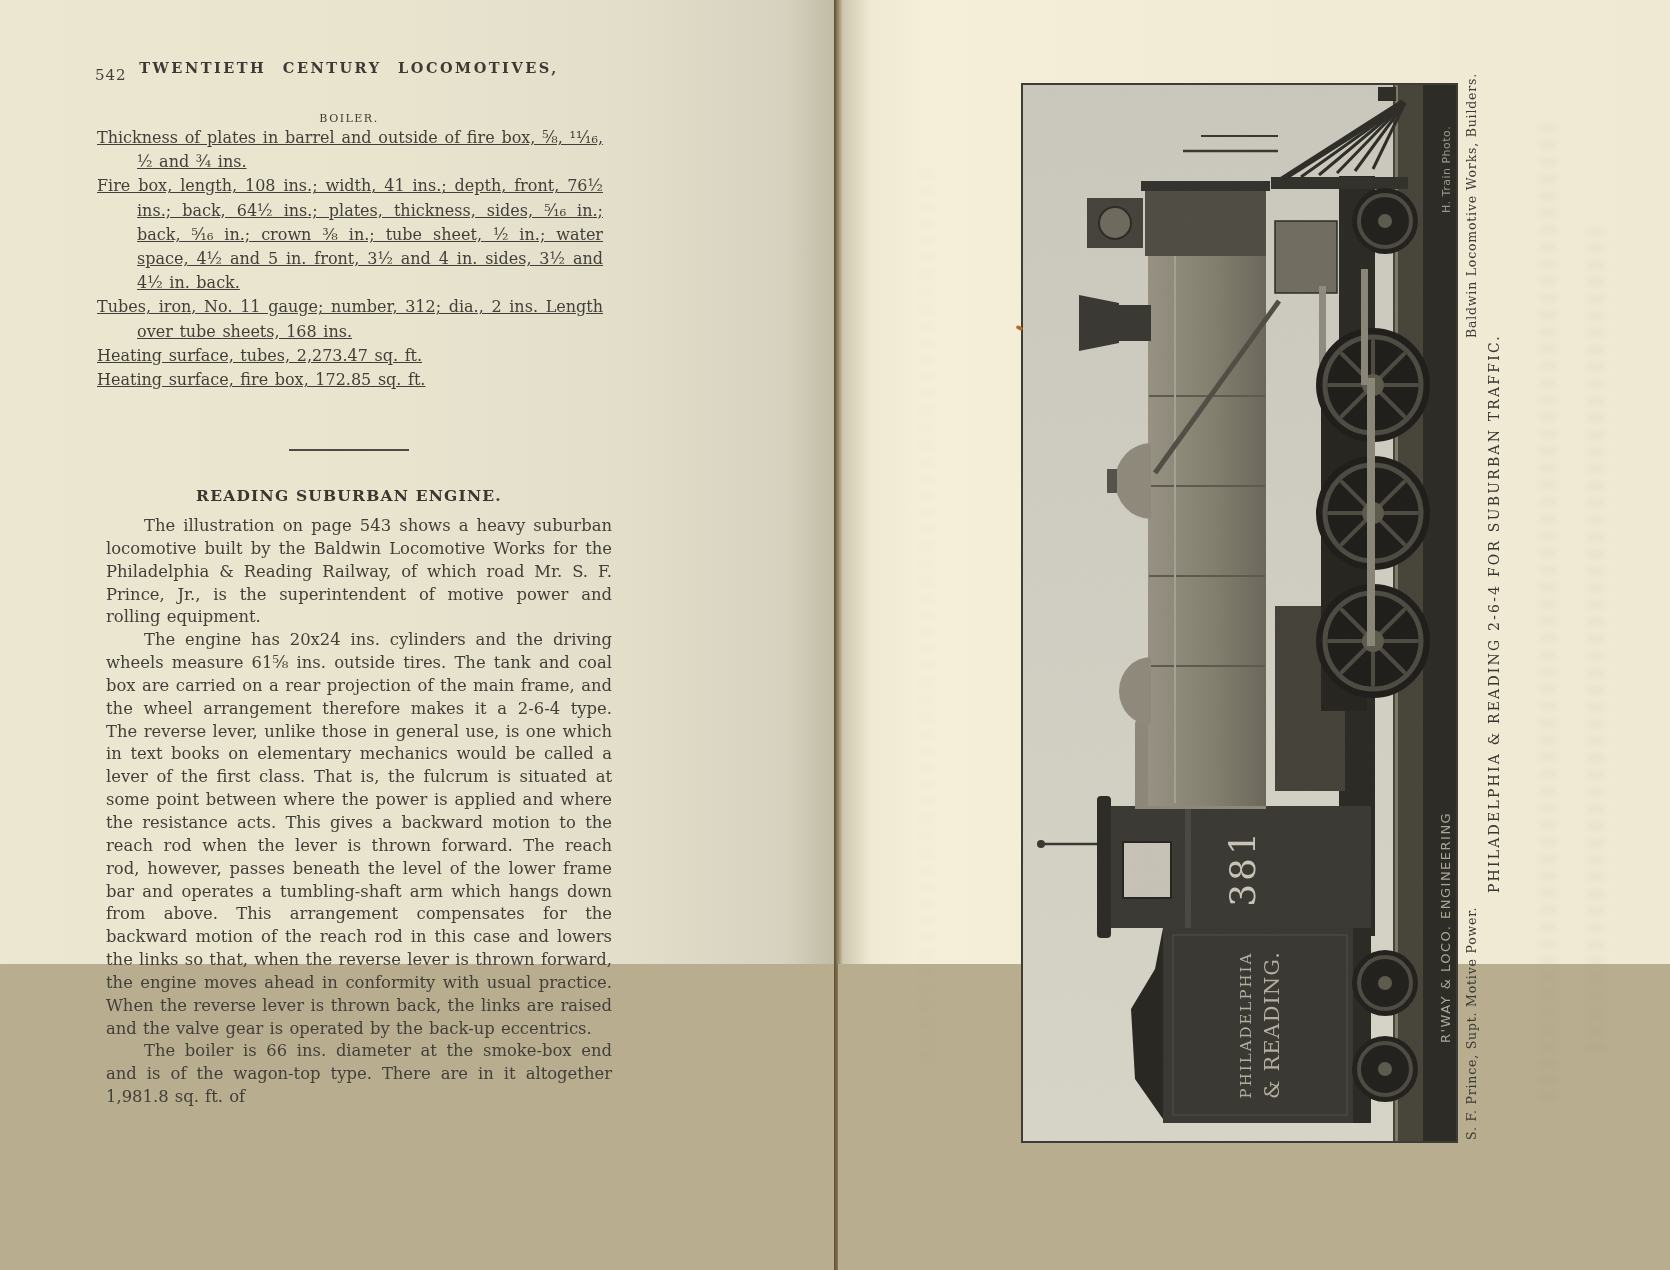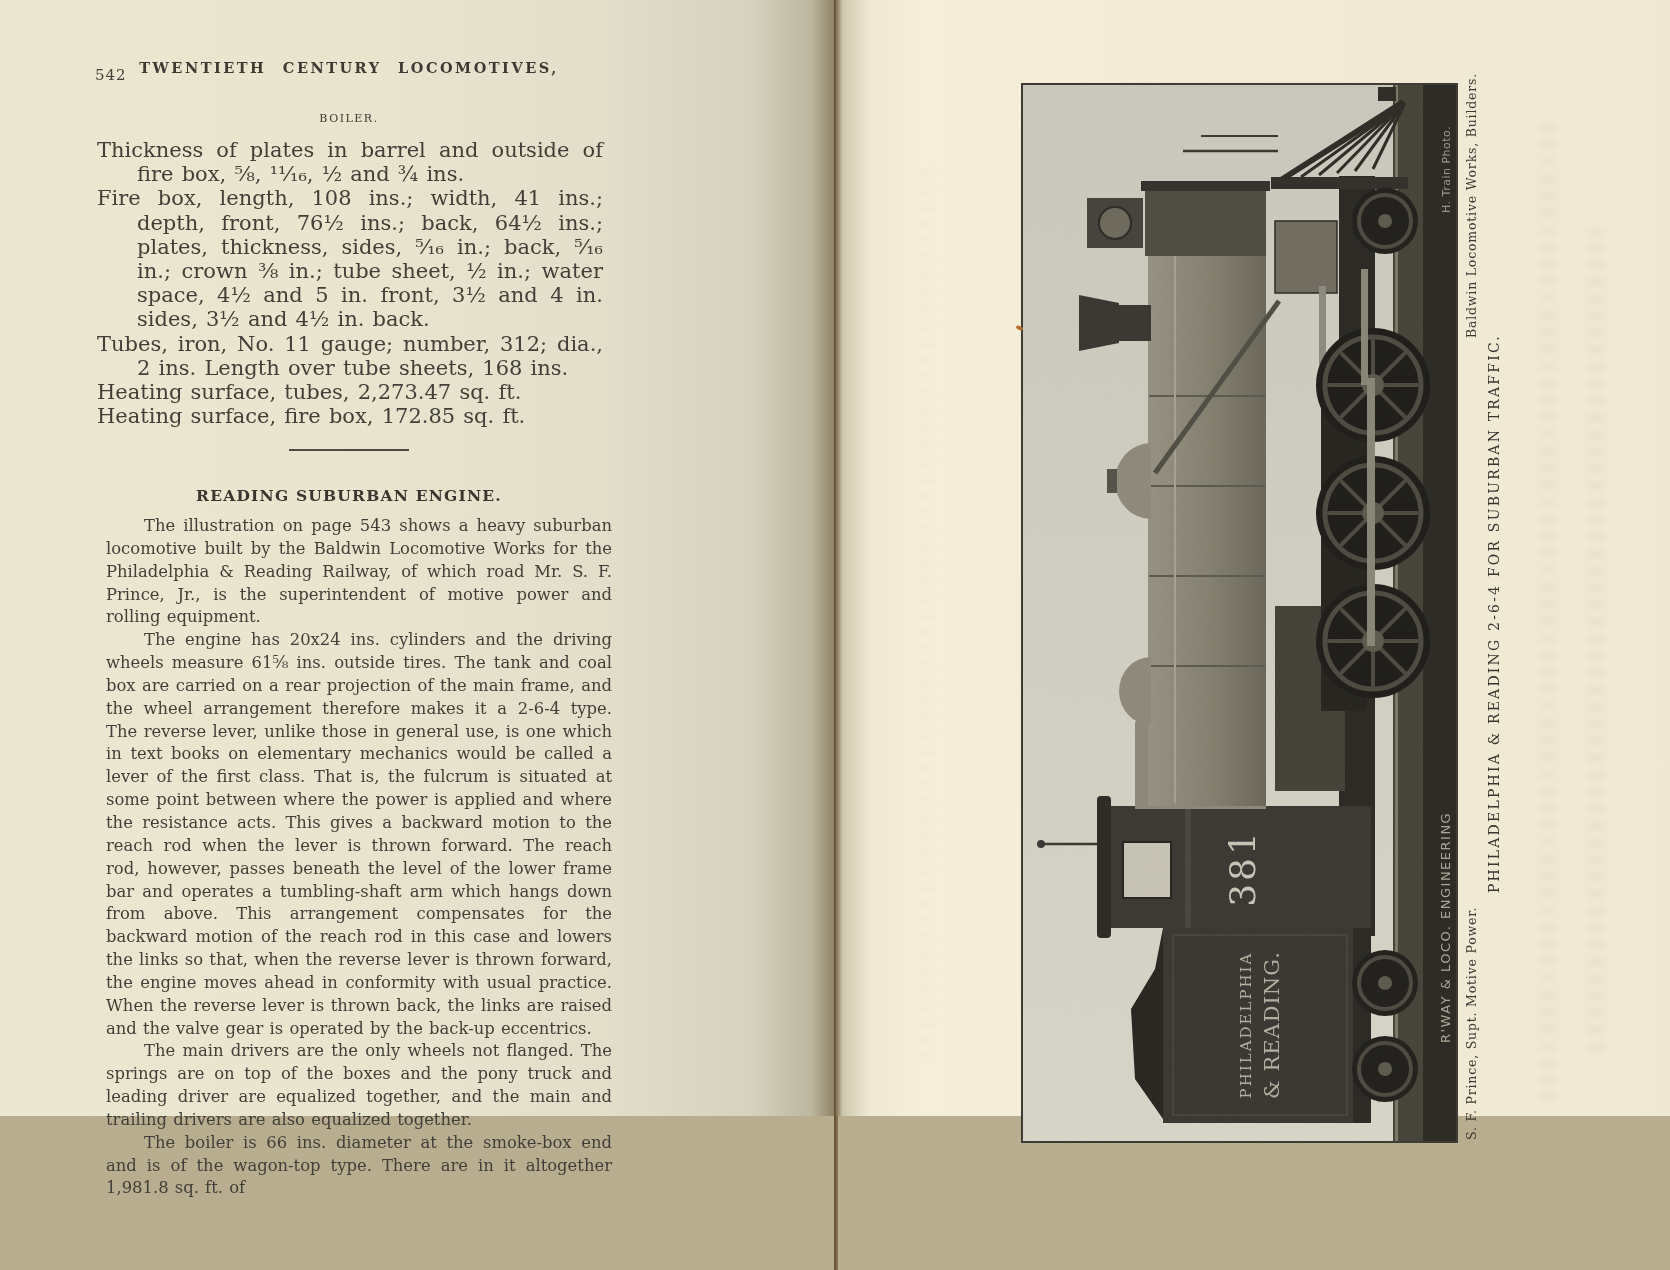--- a/index.html
+++ b/index.html
@@ -2,39 +2,39 @@
 <html><head>
 <meta charset="utf-8">
 <style>
   html,body{margin:0;padding:0;}
   body{
     width:1670px;height:1270px;position:relative;overflow:hidden;
     background:#b9ad90;
     font-family:"DejaVu Serif", serif;
   }
   
-  .page{position:absolute;top:0;height:1116px;}
+  .page{position:absolute;top:0;height:964px;padding-left:36px;}
   .page-left{
     left:0;width:836px;
     background:linear-gradient(90deg,#ece7d1 0%,#e9e4ce 45%,#e3deca 72%,#d6d2bf 90%,#bdb7a0 97%,#8d7f61 100%);
   }
   .page-right{
     left:836px;width:834px;
     background:linear-gradient(90deg,#7c6c4e 0%,#cfc8b0 0.8%,#efe9d3 4%,#f5efd9 10%,#f2ecd6 40%,#efe8d2 100%);
   }
   .gutter-line{position:absolute;left:834px;top:0;width:4px;height:1270px;
     background:linear-gradient(90deg,#5e4f33,#8a7753);}
   
   .ink{color:#413f38;}
   .folio{position:absolute;left:95px;top:66px;font-size:15px;letter-spacing:1px;}
   .running-head{position:absolute;left:97px;top:59px;width:504px;text-align:center;
     font-size:14.5px;font-weight:bold;letter-spacing:2.5px;word-spacing:9px;color:#3c3a33;}
   .boiler-head{position:absolute;left:97px;top:112px;width:504px;text-align:center;
     font-size:11px;letter-spacing:1.5px;color:#3c3a33;}
-  .specs{position:absolute;left:97px;top:138px;width:506px;font-size:21px;line-height:24.2px;}
+  .specs{position:absolute;left:97px;top:126px;width:506px;font-size:16px;line-height:24.2px;text-decoration:underline;}
   .spec-item{padding-left:40px;text-indent:-40px;text-align:justify;word-spacing:1.5px;}
   .divider{position:absolute;left:289px;top:449px;width:120px;border-top:2px solid #4c4a42;}
   .engine-head{position:absolute;left:97px;top:486px;width:504px;text-align:center;
     font-size:15.5px;font-weight:bold;letter-spacing:1.2px;color:#393730;}
   .paras{position:absolute;left:106px;top:515px;width:506px;font-size:16.4px;line-height:22.85px;}
   .paras p{margin:0;text-indent:38px;text-align:justify;word-spacing:1px;}
   
   .plate{position:absolute;left:1021px;top:83px;width:437px;height:1060px;
     border:2px solid #3e3c35;background:#d5d2c6;box-sizing:border-box;}
   .plate svg{display:block;}
@@ -67,21 +67,20 @@
     <div class="spec-item">Heating surface, tubes, 2,273.47 sq. ft.</div>
     <div class="spec-item">Heating surface, fire box, 172.85 sq. ft.</div>
   </div>
 
   <div class="divider"></div>
   <div class="engine-head">READING SUBURBAN ENGINE.</div>
 
   <div class="paras ink">
     <p>The illustration on page 543 shows a heavy suburban locomotive built by the Baldwin Locomotive Works for the Philadelphia &amp; Reading Railway, of which road Mr. S. F. Prince, Jr., is the superintendent of motive power and rolling equipment.</p>
     <p>The engine has 20x24 ins. cylinders and the driving wheels measure 61⅝ ins. outside tires.  The tank and coal box are carried on a rear projection of the main frame, and the wheel arrangement therefore makes it a 2-6-4 type.  The reverse lever, unlike those in general use, is one which in text books on elementary mechanics would be called a lever of the first class.  That is, the fulcrum is situated at some point between where the power is applied and where the resistance acts.  This gives a backward motion to the reach rod when the lever is thrown forward.  The reach rod, however, passes beneath the level of the lower frame bar and operates a tumbling-shaft arm which hangs down from above.  This arrangement compensates for the backward motion of the reach rod in this case and lowers the links so that, when the reverse lever is thrown forward, the engine moves ahead in conformity with usual practice.  When the reverse lever is thrown back, the links are raised and the valve gear is operated by the back-up eccentrics.</p>
-    <p>The main drivers are the only wheels not flanged.  The springs are on top of the boxes and the pony truck and leading driver are equalized together, and the main and trailing drivers are also equalized together.</p>
     <p>The boiler is 66 ins. diameter at the smoke-box end and is of the wagon-top type.  There are in it altogether 1,981.8 sq. ft. of</p>
   </div>
 </div>
 
 <div class="gutter-line"></div>
 
 <div class="page page-right"></div>
 
 <div class="plate">
   <svg width="433" height="1056" viewBox="0 0 433 1056">

